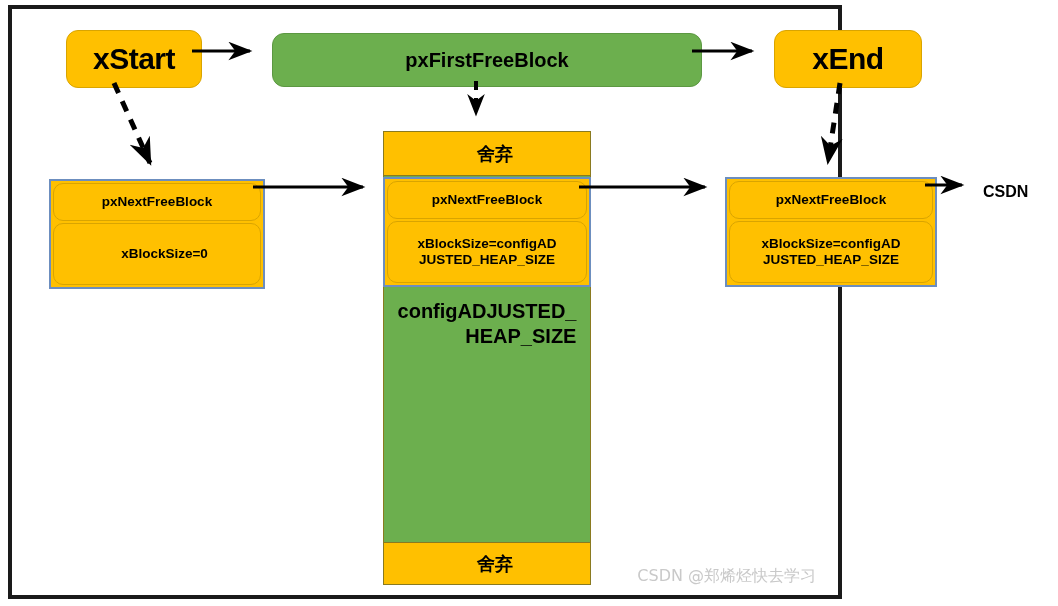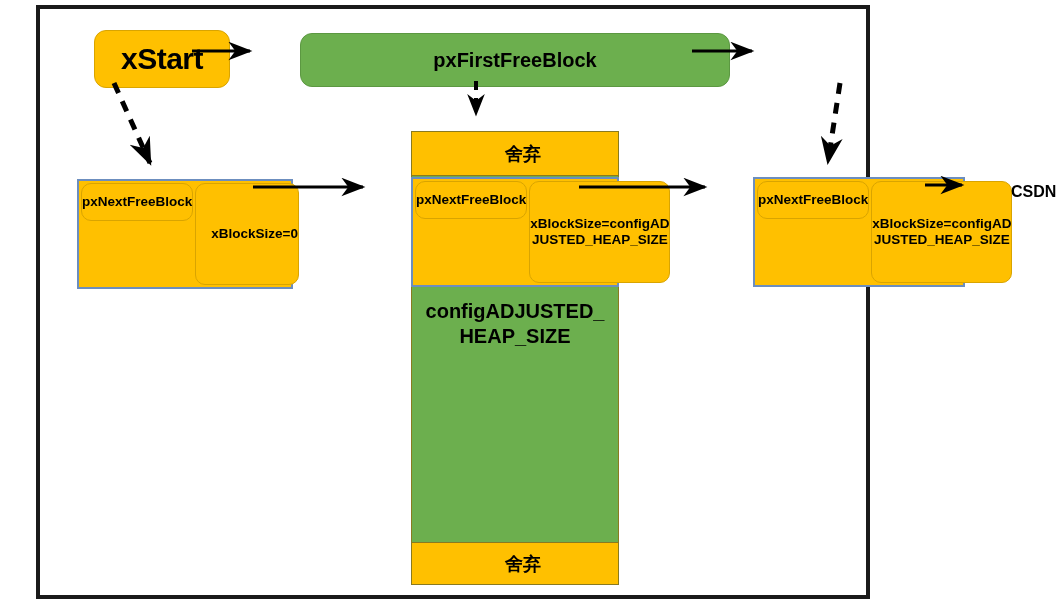--- a/index.html
+++ b/index.html
@@ -20,21 +20,20 @@
   }
   #frame {
     position: absolute;
     left: 8px;
     top: 5px;
     width: 834px;
     height: 594px;
     border: 4px solid #1a1a1a;
     box-sizing: border-box;
     background: #ffffff;
-    margin-left: 28px;
   }
 
   
   .node {
     position: absolute;
     box-sizing: border-box;
     display: flex;
     align-items: center;
     justify-content: center;
     text-align: center;
@@ -71,21 +70,21 @@
   }
 
   
   .struct {
     position: absolute;
     box-sizing: border-box;
     border: 2px solid #6C8EBF;
     background: #FFC000;
     padding: 2px;
     display: flex;
-    flex-direction: row;
+    flex-direction: column;
     gap: 2px;
   }
   .struct .field {
     box-sizing: border-box;
     background: #FFC000;
     border: 1px solid #D9A400;
     border-radius: 10px;
     display: flex;
     align-items: center;
     justify-content: center;
@@ -121,21 +120,21 @@
   #heap-top-band { height: 44px; border-bottom: 1px solid #8a7a20; }
   #heap-bottom-band { height: 42px; border-top: 1px solid #8a7a20; }
   #heap-body {
     flex: 1;
     display: flex;
     align-items: center;
     justify-content: center;
     padding-top: 0px;
   }
   #heap-body-label {
-    text-align: center;
+    text-align: right;
     font-size: 20px;
     font-weight: bold;
     color: #000;
     line-height: 1.25;
     white-space: pre-line;
     margin-top: -70px;
   }
 
   
   #arrows {
@@ -165,20 +164,21 @@
 </head>
 <body>
 
 <div id="canvas">
   <div id="frame">
 
     <div class="node pill-orange big-label" style="left:54px; top:21px; width:136px; height:58px;">xStart</div>
 
     <div class="node pill-green mid-label" style="left:260px; top:24px; width:430px; height:54px;">pxFirstFreeBlock</div>
 
+    <div class="node pill-orange big-label" style="left:762px; top:21px; width:148px; height:58px;">xEnd</div>
 
     <div class="struct" style="left:37px; top:170px; width:216px; height:110px;">
       <div class="field" style="height:38px;">pxNextFreeBlock</div>
       <div class="field" style="flex:1;padding-left:15px;">xBlockSize=0</div>
     </div>
 
     <div id="heap-column">
       <div class="heap-band cjk" id="heap-top-band">舍弃</div>
       <div id="heap-body">
         <div id="heap-body-label">configADJUSTED_
@@ -194,20 +194,21 @@
     </div>
 
     <div class="struct" style="left:713px; top:168px; width:212px; height:110px;">
       <div class="field" style="height:38px;">pxNextFreeBlock</div>
       <div class="field" style="flex:1;">xBlockSize=configAD
 JUSTED_HEAP_SIZE</div>
     </div>
 
     <div class="plain-text" style="left:971px; top:174px; font-size:16px;">CSDN</div>
 
+    <div id="watermark">CSDN @郑烯烃快去学习</div>
   </div>
 
   <svg id="arrows" viewBox="0 0 1058 606" xmlns="http://www.w3.org/2000/svg">
     <defs>
       <marker id="ah" markerWidth="9" markerHeight="9" refX="7.2" refY="3.1" orient="auto" markerUnits="strokeWidth">
         <path d="M0,0 L8,3.1 L0,6.2 L2.3,3.1 z" fill="#000000"></path>
       </marker>
       <marker id="ahd" markerWidth="6.2" markerHeight="6.2" refX="5" refY="2.2" orient="auto" markerUnits="strokeWidth">
         <path d="M0,0 L5.6,2.2 L0,4.4 L1.7,2.2 z" fill="#000000"></path>
       </marker>

